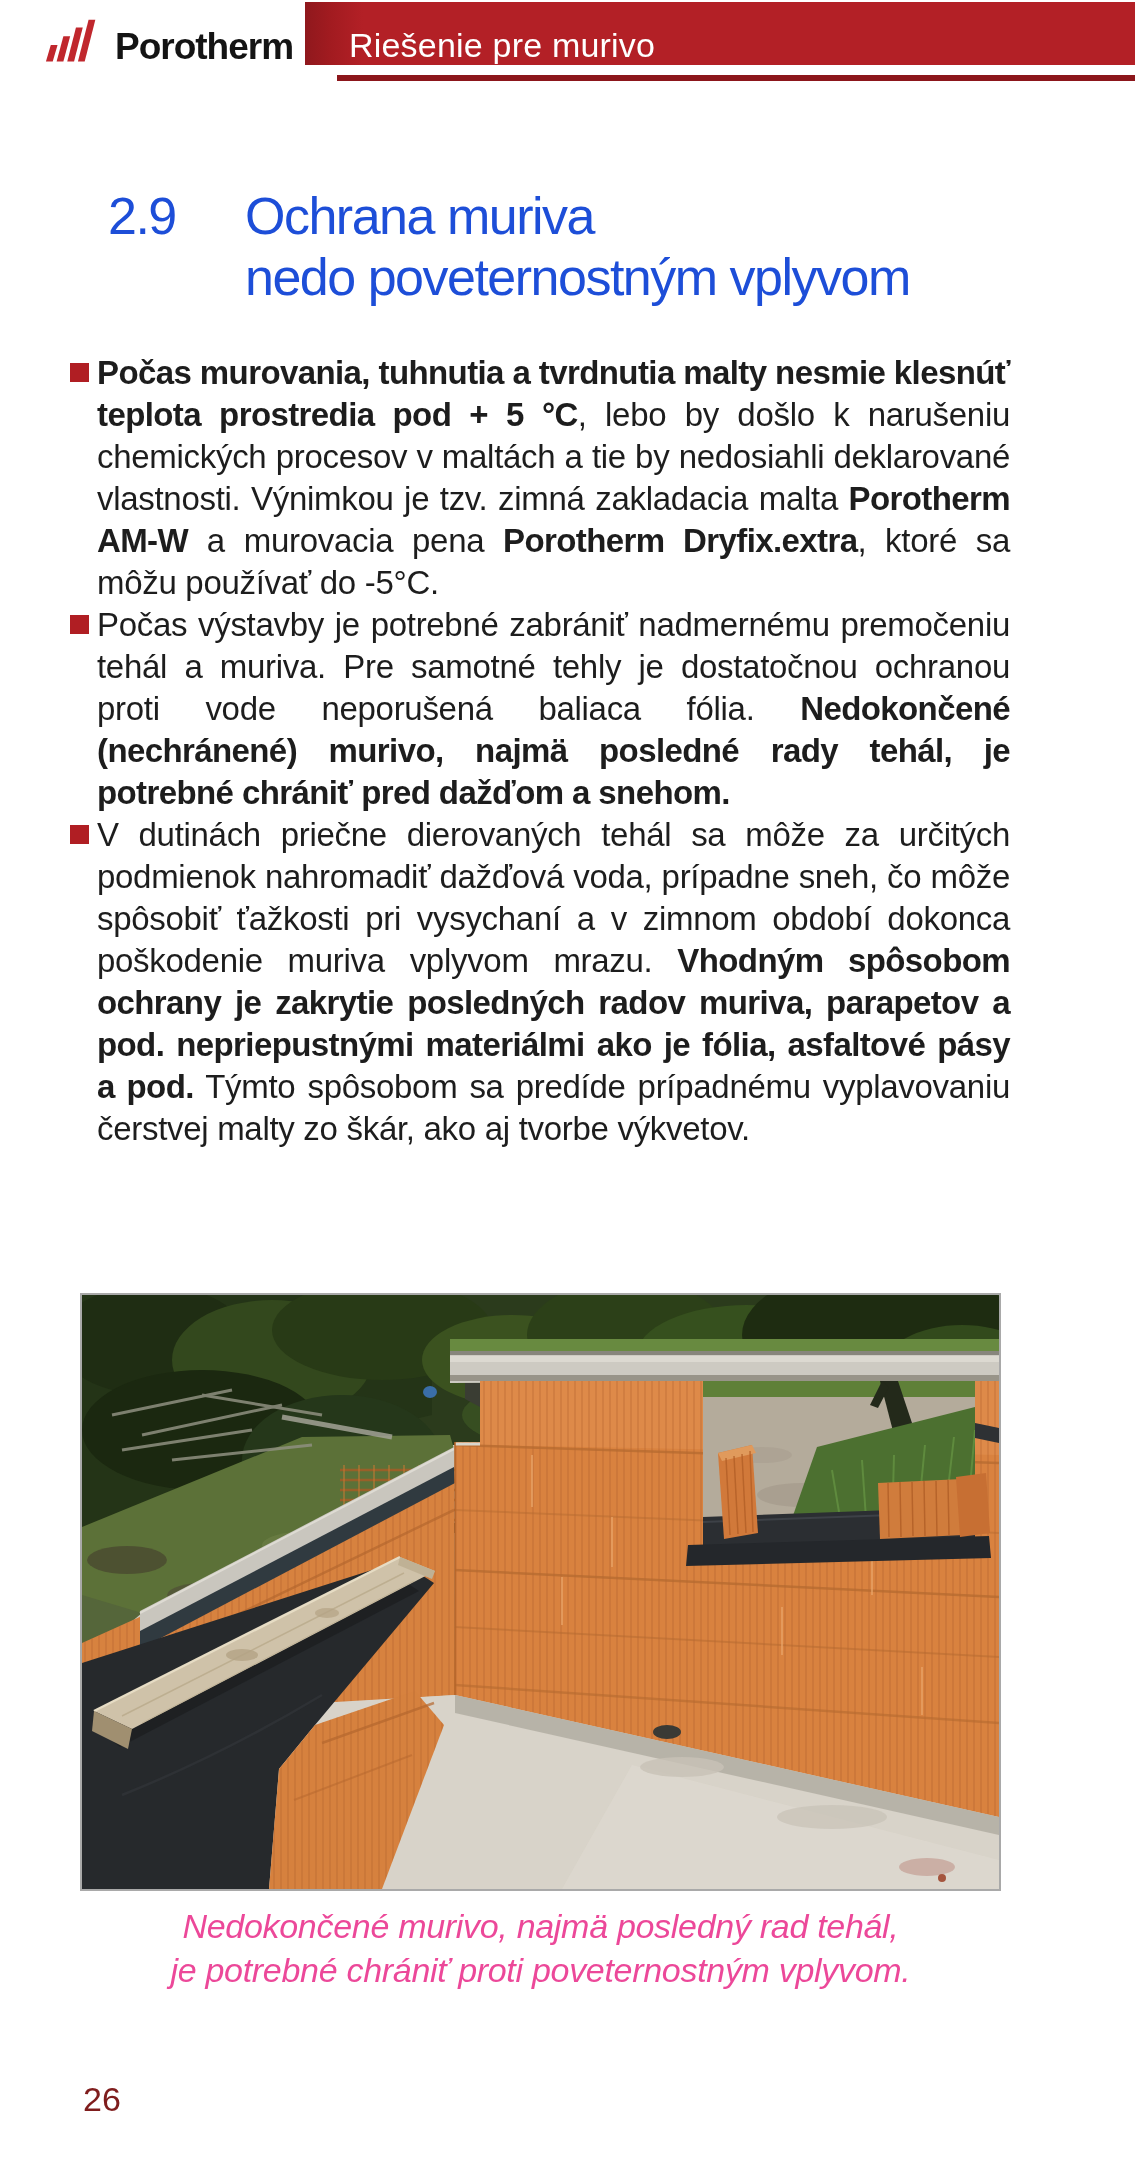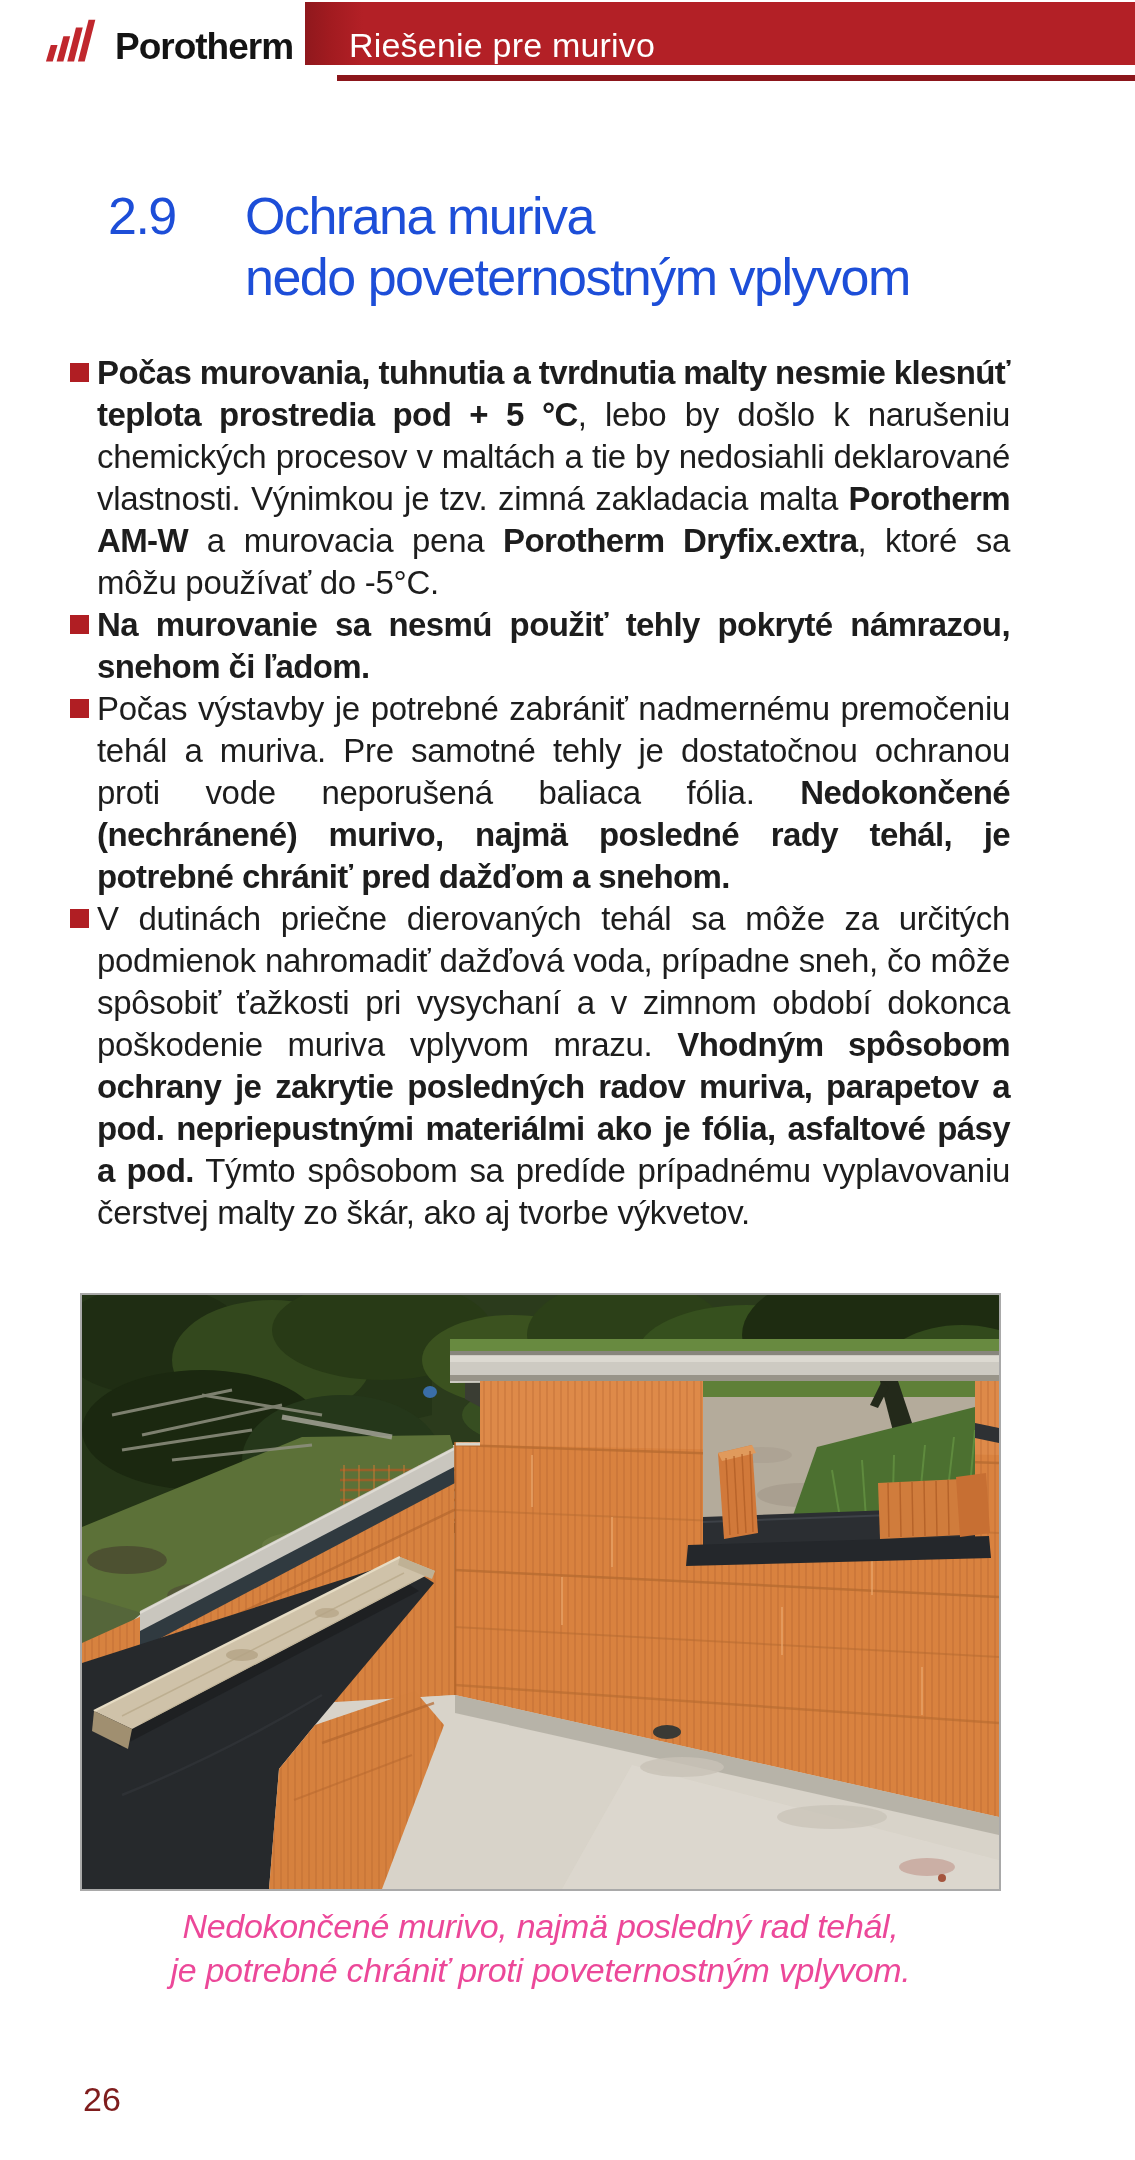--- a/index.html
+++ b/index.html
@@ -64,24 +64,20 @@
     <div class="h-lines">
       <div>Ochrana muriva</div>
       <div>nedo poveternostným vplyvom</div>
     </div>
   </div>
 
   <div class="bullets">
       <div class="bullet-item">
         <span class="bullet-square"></span>
         <div class="bullet-text"><span class="b">Počas murovania, tuhnutia a tvrdnutia malty nesmie klesnúť teplota prostredia pod + 5 °C</span><span>, lebo by došlo k narušeniu chemických procesov v maltách a tie by nedo­siahli deklarované vlastnosti. Výnimkou je tzv. zimná zaklada­cia malta </span><span class="b">Porotherm AM-W</span><span> a murovacia pena </span><span class="b">Porotherm Dryfix.extra</span><span>, ktoré sa môžu používať do -5°C.</span></div>
-      </div>
-      <div class="bullet-item">
-        <span class="bullet-square"></span>
-        <div class="bullet-text"><span class="b">Na murovanie sa nesmú použiť tehly pokryté námra­zou, snehom či ľadom.</span></div>
       </div>
       <div class="bullet-item">
         <span class="bullet-square"></span>
         <div class="bullet-text"><span>Počas výstavby je potrebné zabrániť nadmernému premo­čeniu tehál a muriva. Pre samotné tehly je dostatočnou ochranou proti vode neporušená baliaca fólia. </span><span class="b">Nedokon­čené (nechránené) murivo, najmä posledné rady tehál, je potrebné chrániť pred dažďom a snehom.</span></div>
       </div>
       <div class="bullet-item">
         <span class="bullet-square"></span>
         <div class="bullet-text"><span>V dutinách priečne dierovaných tehál sa môže za určitých podmienok nahromadiť dažďová voda, prípadne sneh, čo môže spôsobiť ťažkosti pri vysychaní a v zimnom období dokonca poškodenie muriva vplyvom mrazu. </span><span class="b">Vhodným spôsobom ochrany je zakrytie posledných radov muriva, parapetov a pod. nepriepustnými materiálmi ako je fólia, asfaltové pásy a pod.</span><span> Týmto spôsobom sa predíde prípadnému vyplavovaniu čerstvej malty zo škár, ako aj tvorbe výkvetov.</span></div>
       </div>
     </div>

